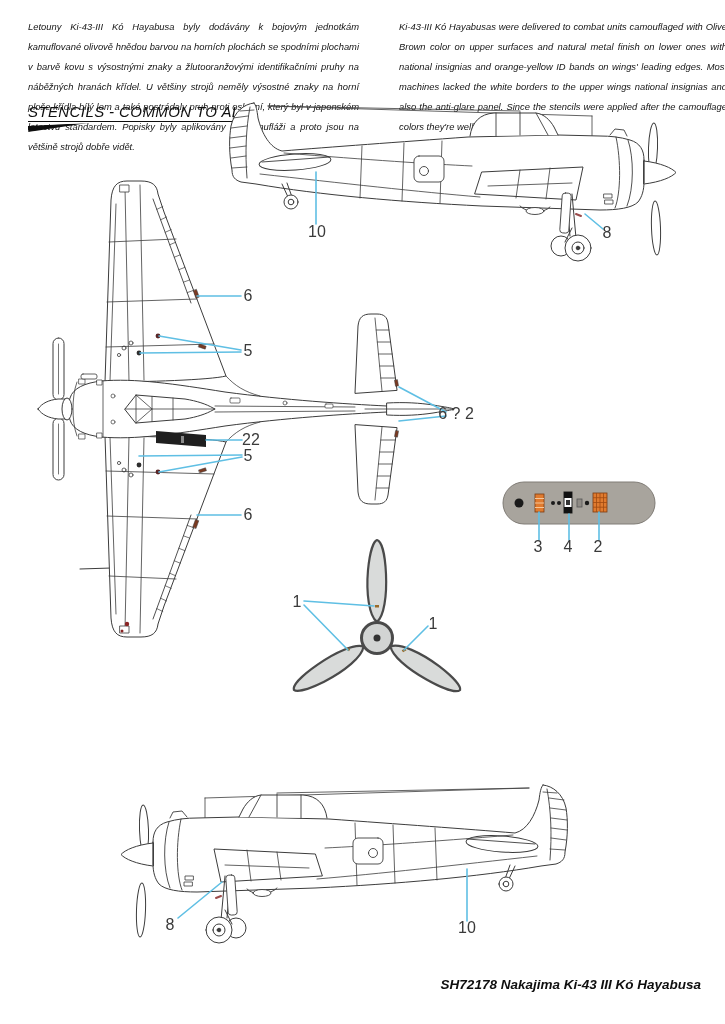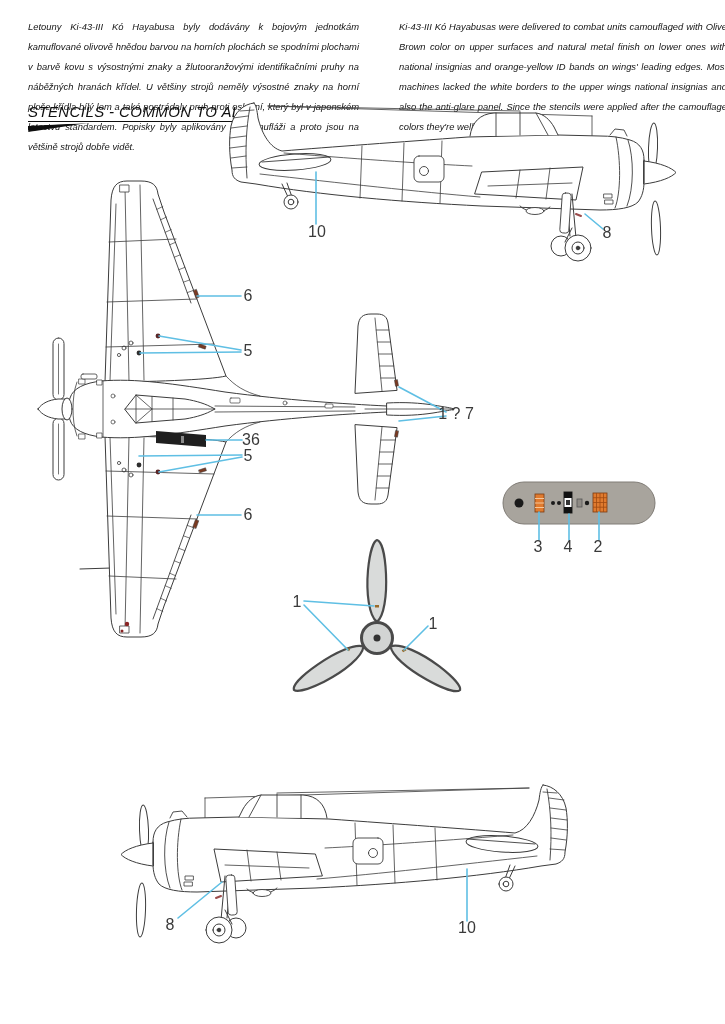--- a/index.html
+++ b/index.html
@@ -194,26 +194,27 @@
       <path d="M304,601 L374,606 M304,605 L348,650 M428,626 L404,650"></path>
       <path d="M178,918 L222,882"></path>
       <path d="M467,869 L467,921"></path>
     </g>
   </svg>
 
   <span class="co" style="left:317px;top:232px">10</span>
   <span class="co" style="left:607px;top:233px">8</span>
   <span class="co" style="left:248px;top:296px">6</span>
   <span class="co" style="left:248px;top:351px">5</span>
-  <span class="co" style="left:251px;top:440px">36</span>
+  <span class="co" style="left:251px;top:440px">22</span>
   <span class="co" style="left:248px;top:456px">5</span>
   <span class="co" style="left:248px;top:515px">6</span>
-  <span class="co" style="left:456px;top:414px">1 ? 7</span>
+  <span class="co" style="left:456px;top:414px">6 ? 2</span>
   <span class="co" style="left:538px;top:547px">3</span>
   <span class="co" style="left:568px;top:547px">4</span>
   <span class="co" style="left:598px;top:547px">2</span>
   <span class="co" style="left:297px;top:602px">1</span>
   <span class="co" style="left:433px;top:624px">1</span>
   <span class="co" style="left:170px;top:925px">8</span>
   <span class="co" style="left:467px;top:928px">10</span>
 
+  <div class="footer">SH72178 Nakajima Ki-43 III Kó Hayabusa</div>
 
 </div>
 
 </body></html>

